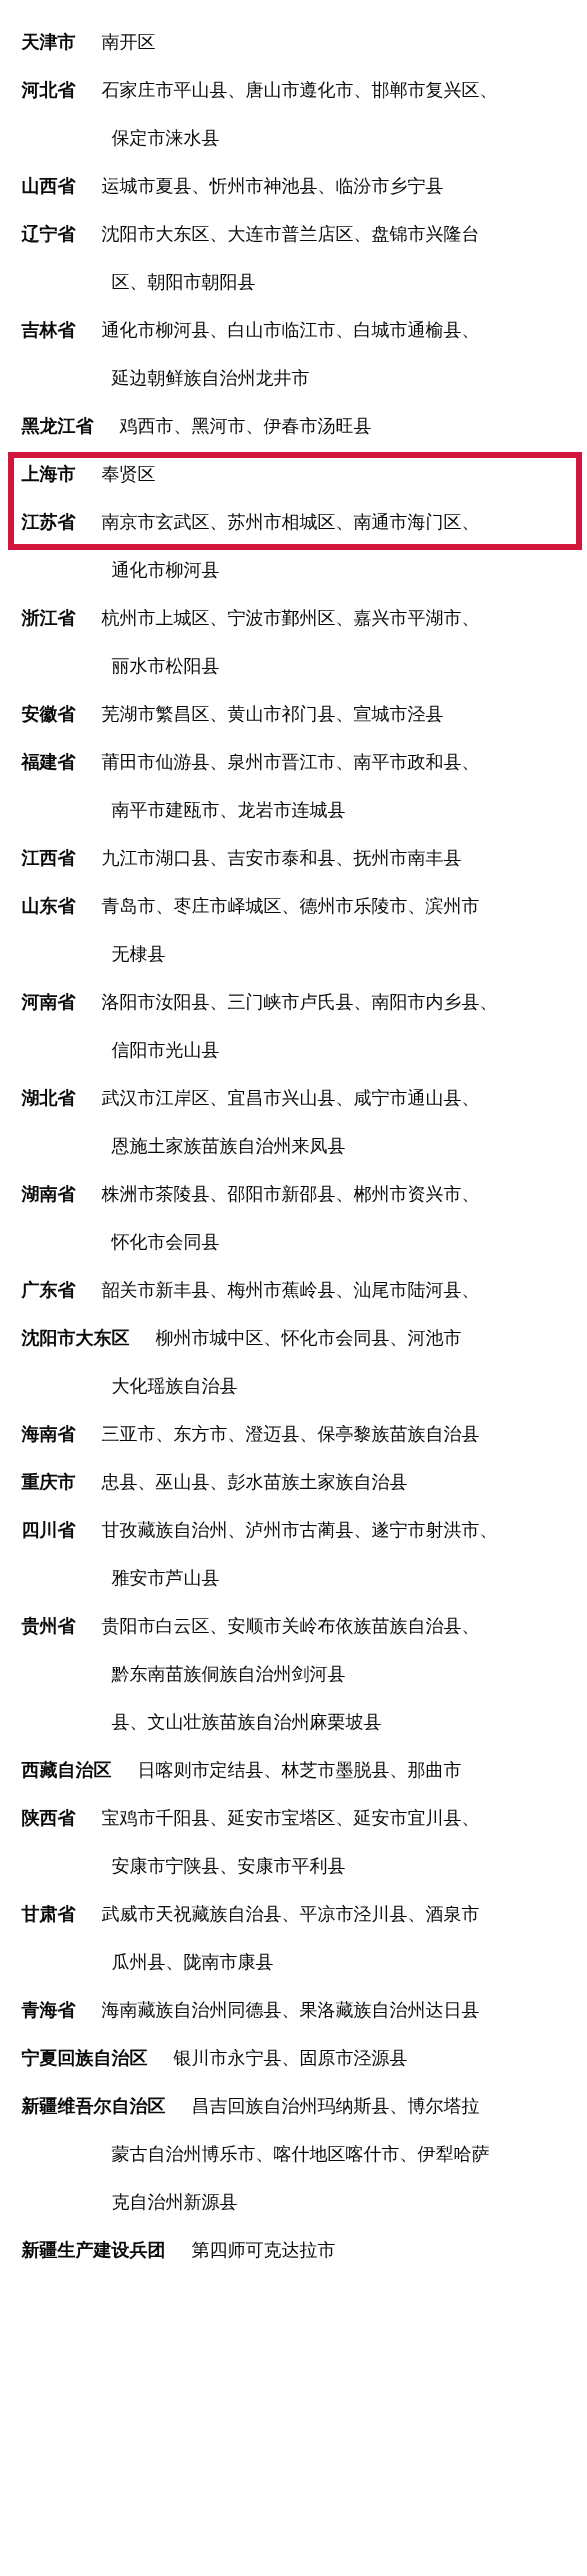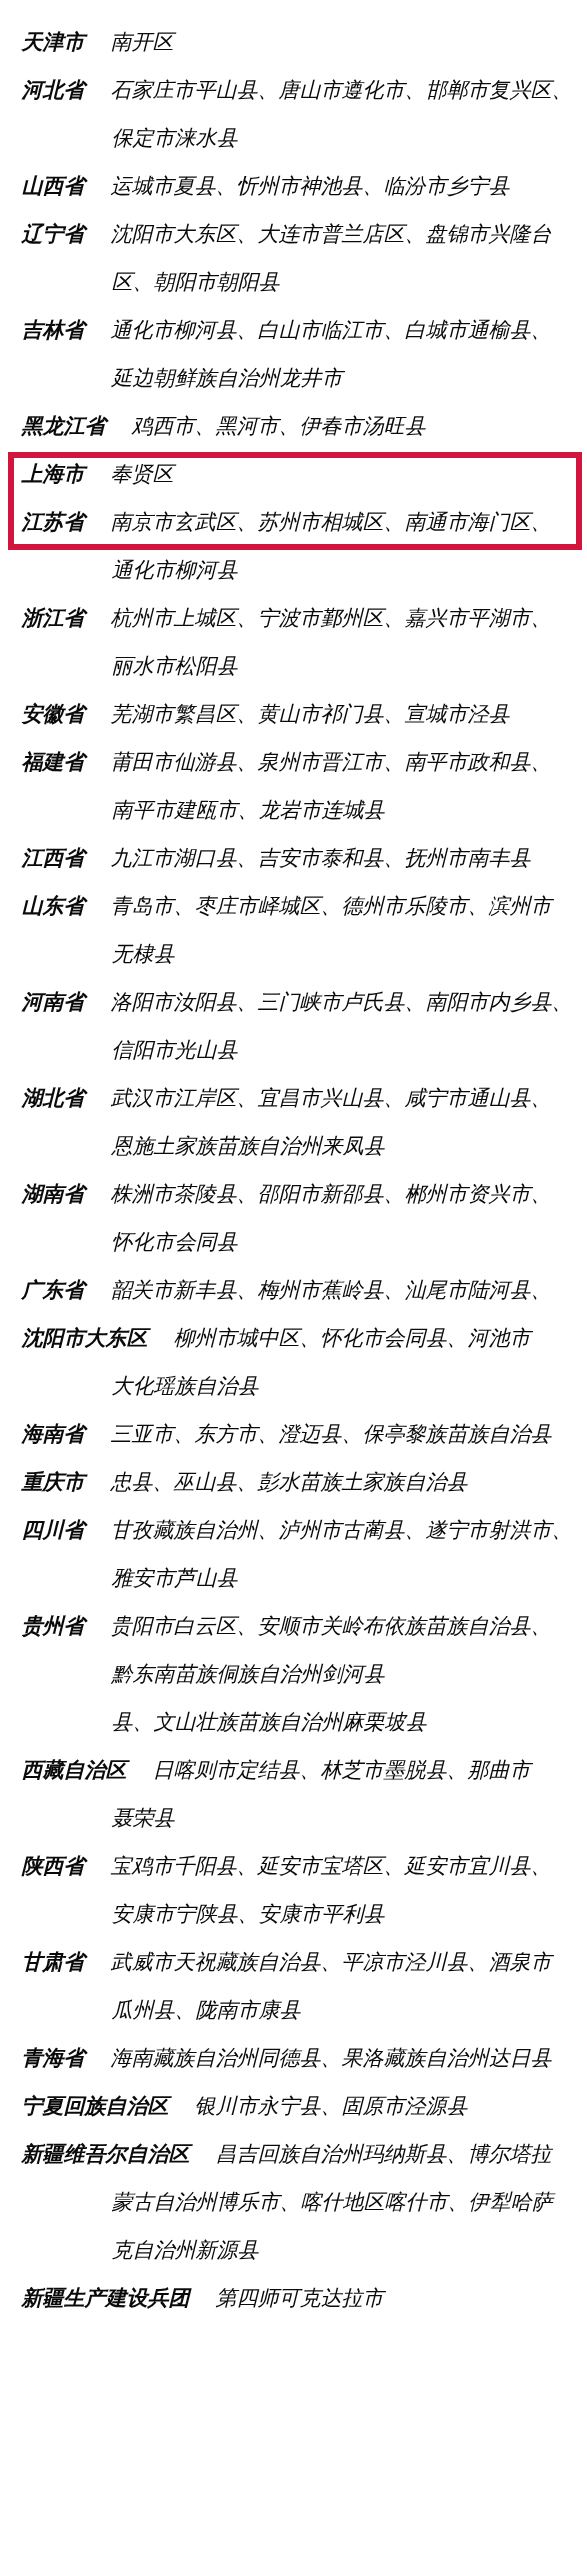--- a/index.html
+++ b/index.html
@@ -11,24 +11,23 @@
     overflow:hidden;
     box-sizing:border-box;
     padding-top:18px;
     font-family:"Liberation Serif","DejaVu Serif",serif;
     color:#000000;
   }
   .row{padding-left:21.6px;}
   .line{
     height:48px;
     line-height:48px;
-    font-size:21px;
+    font-size:18px;
     white-space:nowrap;
     color:#0a0a0a;
-    font-style:italic;
   }
   .line.cont{padding-left:90px;}
   .province-label{
     font-weight:700;
     letter-spacing:0;
   }
   .label-gap{
     display:inline-block;
     width:26px;
     height:0.8px;
@@ -173,21 +172,20 @@
     </div>
   <div class="line cont">黔东南苗族侗族自治州剑河县</div>
       </div>
       <div class="row">
   <div class="line cont">县、文山壮族苗族自治州麻栗坡县</div>
       </div>
       <div class="row">
     <div class="line first">
       <span class="province-label">西藏自治区</span><span class="label-gap"></span><span class="content-text">日喀则市定结县、林芝市墨脱县、那曲市</span>
     </div>
-  <div class="line cont">聂荣县</div>
       </div>
       <div class="row">
     <div class="line first">
       <span class="province-label">陕西省</span><span class="label-gap"></span><span class="content-text">宝鸡市千阳县、延安市宝塔区、延安市宜川县、</span>
     </div>
   <div class="line cont">安康市宁陕县、安康市平利县</div>
       </div>
       <div class="row">
     <div class="line first">
       <span class="province-label">甘肃省</span><span class="label-gap"></span><span class="content-text">武威市天祝藏族自治县、平凉市泾川县、酒泉市</span>

